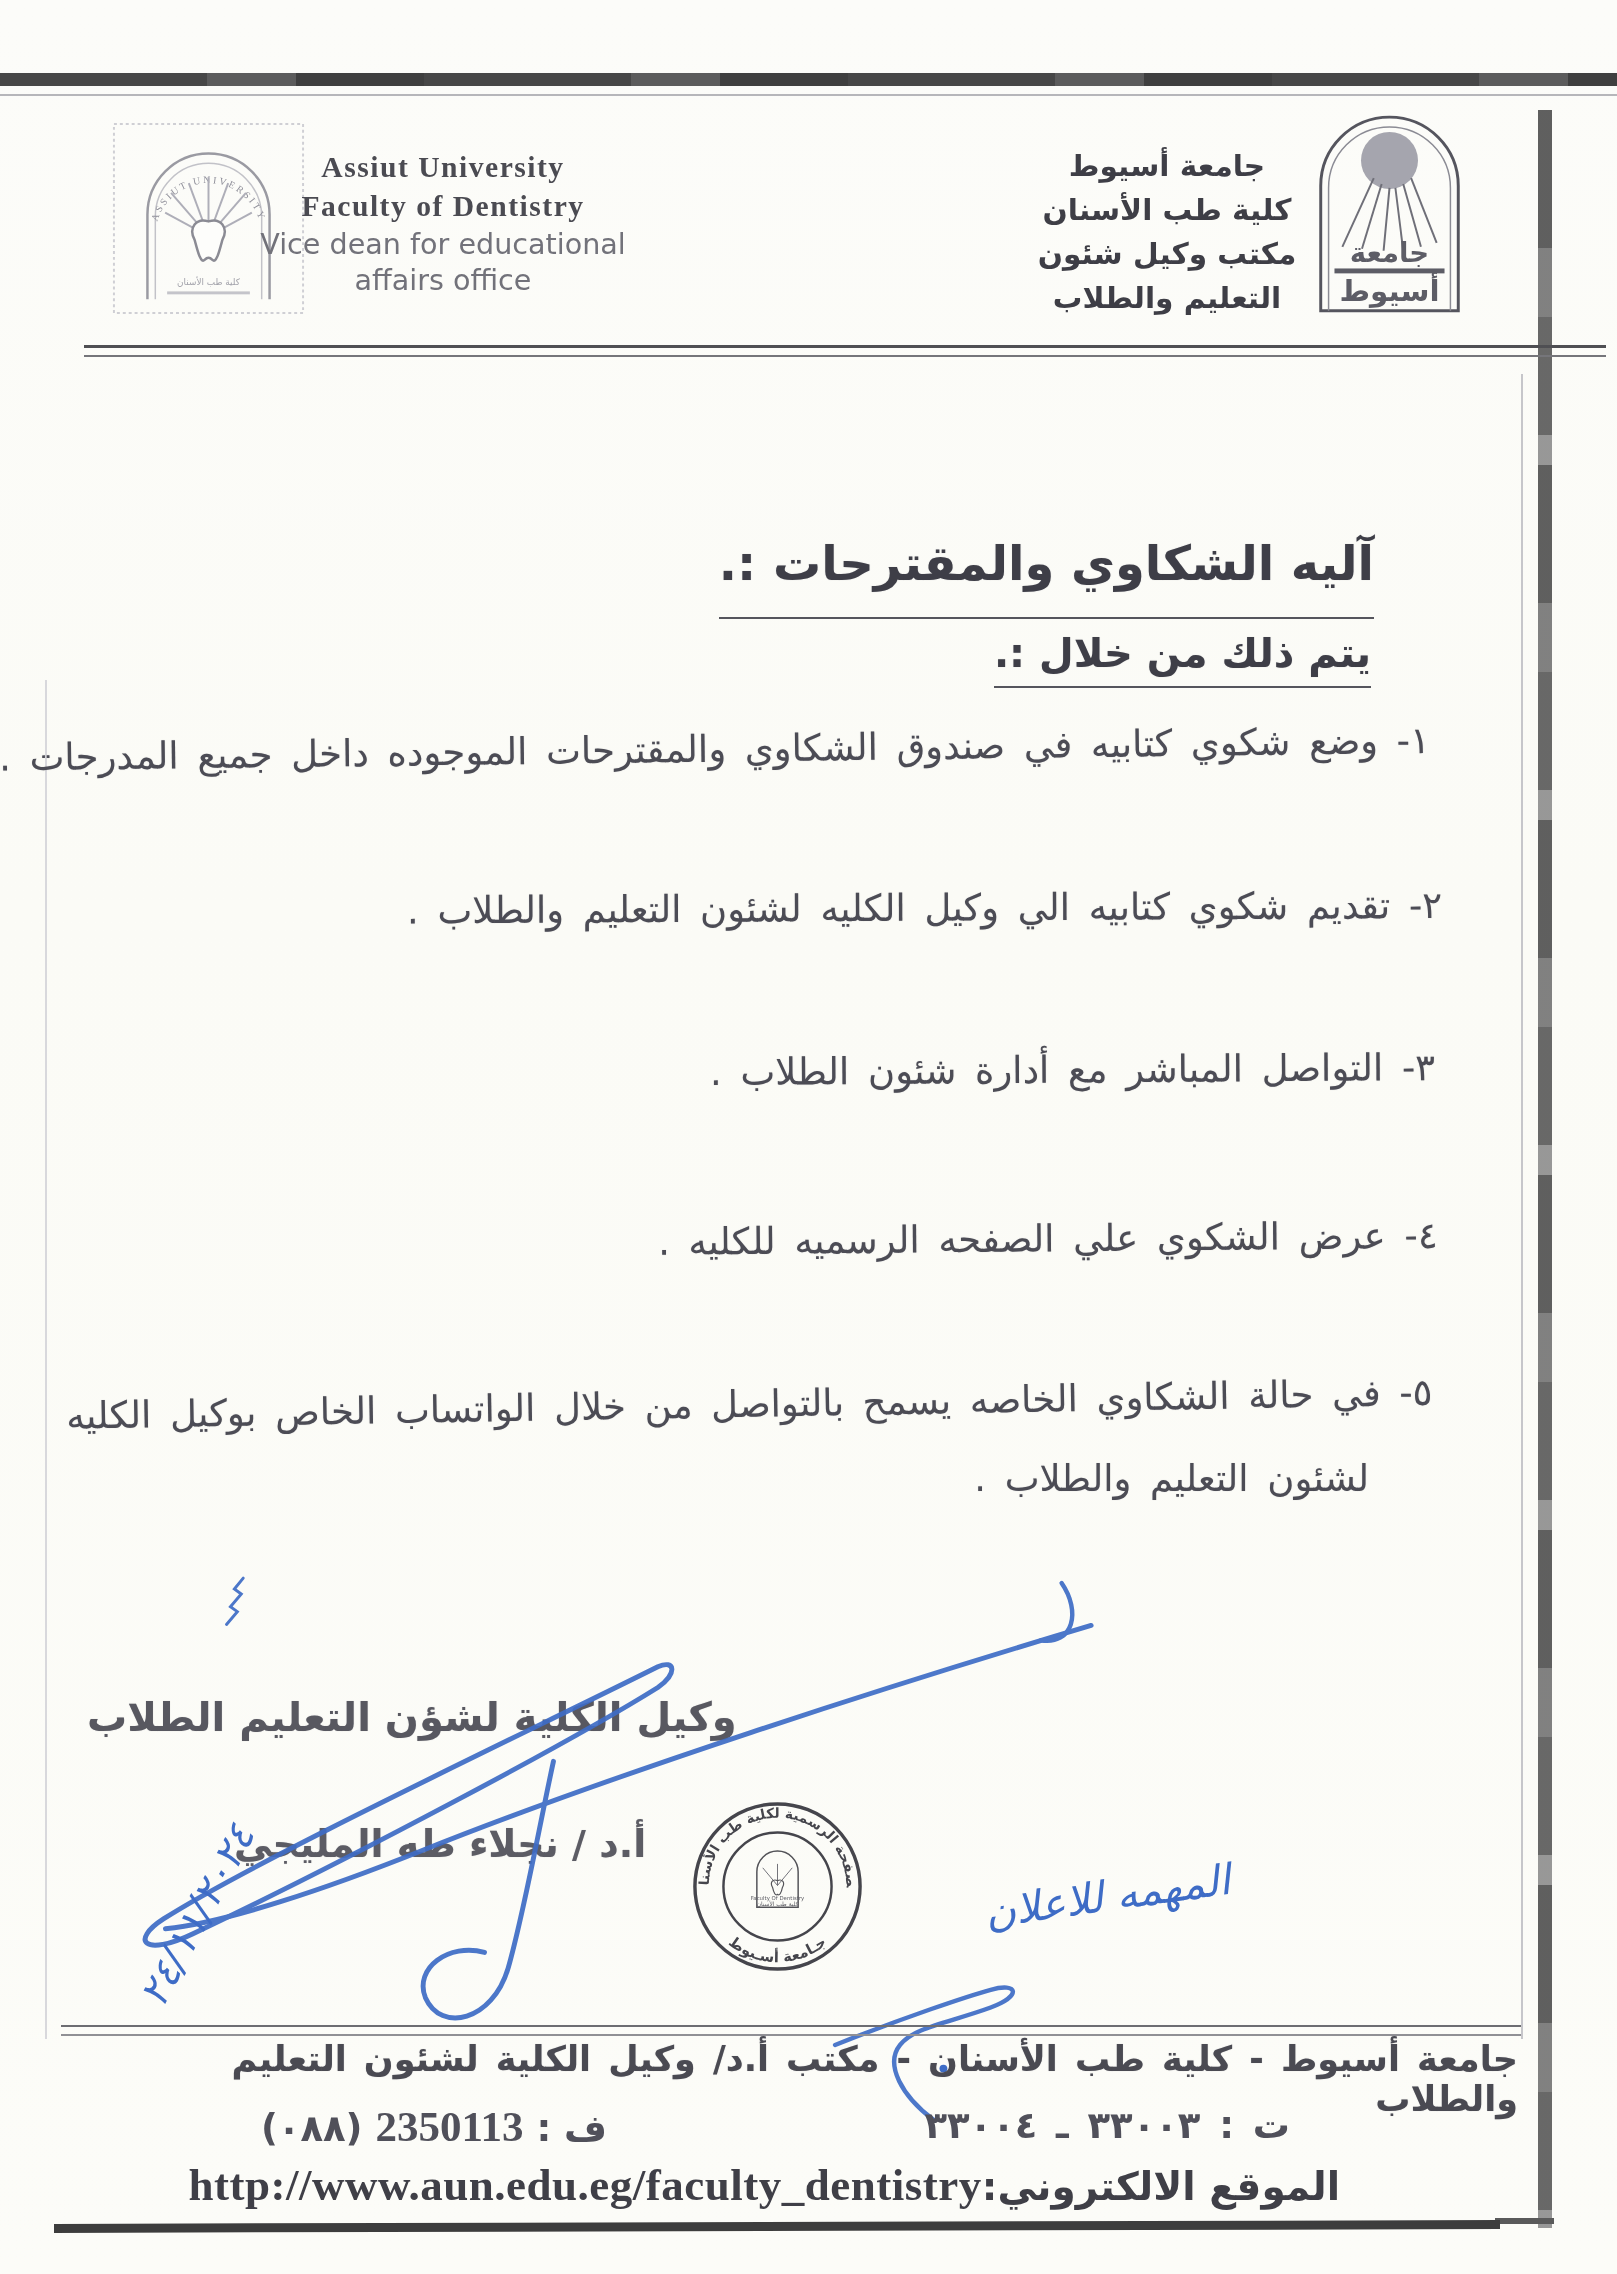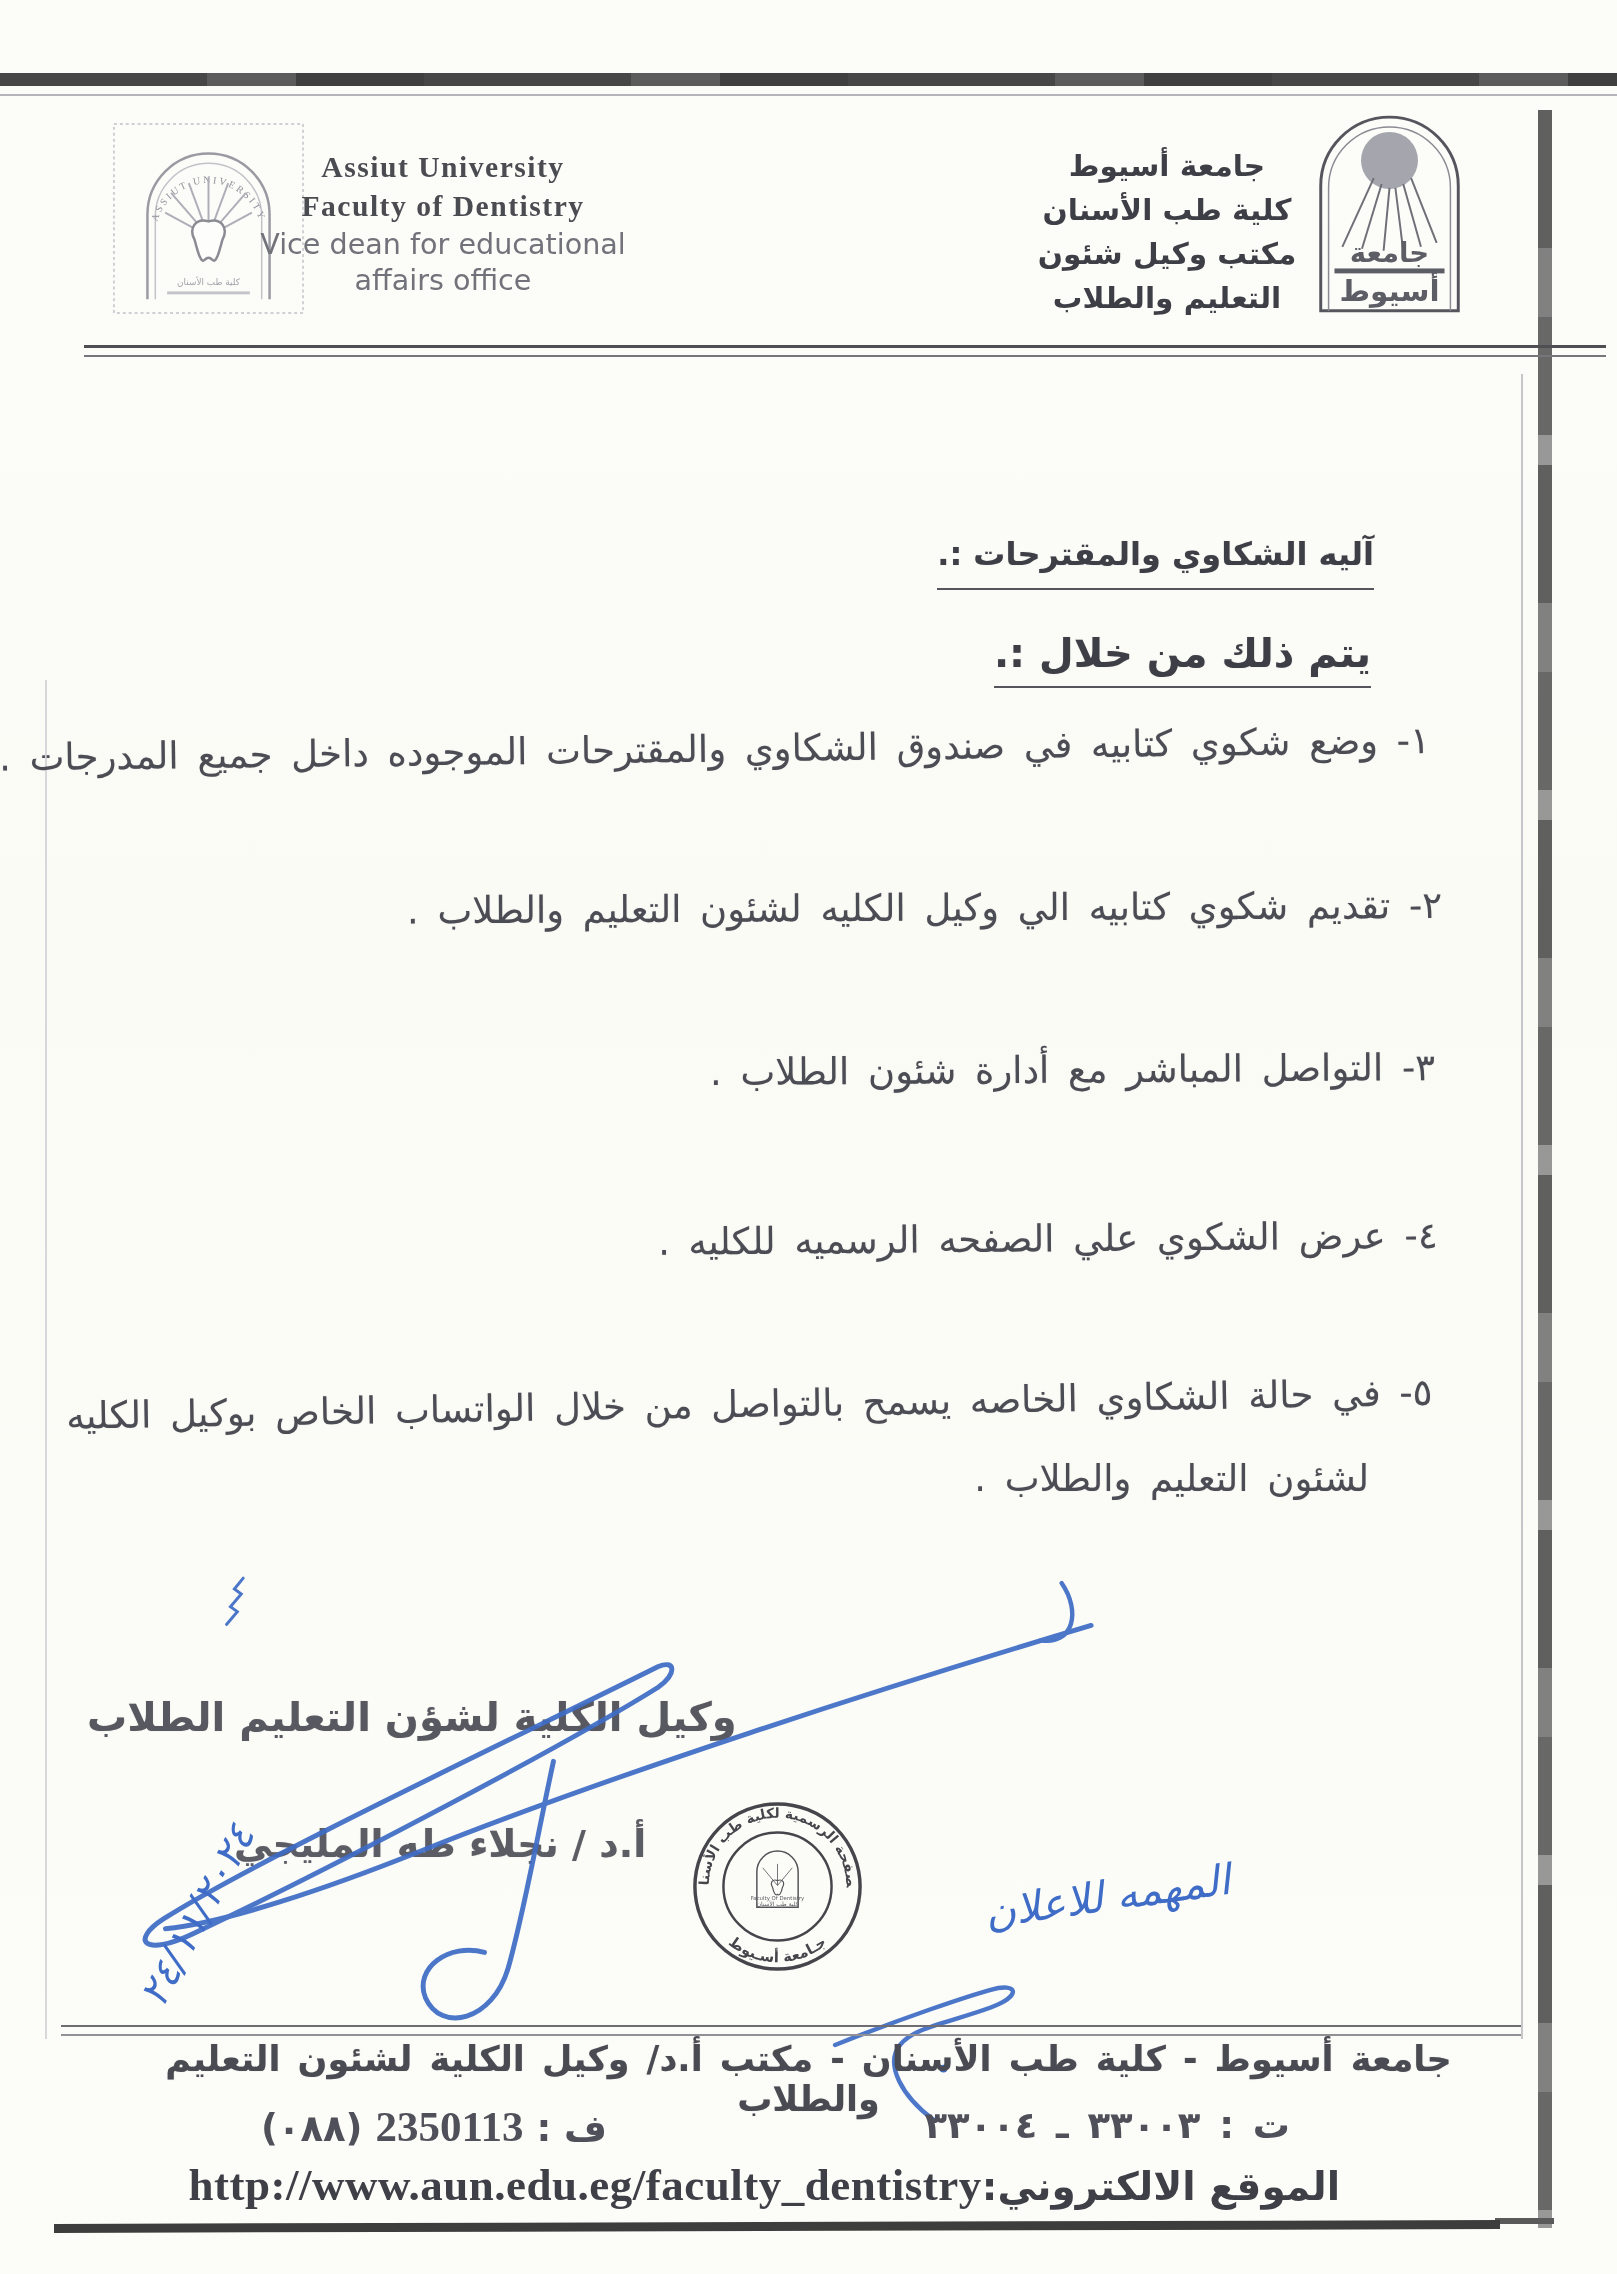--- a/index.html
+++ b/index.html
@@ -34,21 +34,21 @@
     font-size:29.6px;line-height:39px;color:#4b4b52;letter-spacing:1.5px;}
   .header-en .sansline{font-size:28.6px;line-height:36px;color:#72727a;font-weight:400;}
   .header-ar{left:1034px;top:144px;width:266px;text-align:center;font-weight:bold;
     font-size:29.6px;line-height:44px;color:#3e3e46;}
   
   .title{left:537px;top:420px;width:512px;text-align:center;font-weight:bold;
     font-size:54px;color:#4e4e57;padding-bottom:15.8px;border-bottom:3px solid #5a5a62;
     text-shadow:0 0 1px rgba(70,70,85,.35);}
   .h-sub{font-weight:bold;color:#3e3e47;border-bottom:2.5px solid #55555d;
     text-shadow:0 0 1px rgba(70,70,85,.3);}
-  .h1{right:243px;top:535px;font-size:32px;padding-bottom:15px;}
+  .h1{right:243px;top:535px;font-size:48px;padding-bottom:26px;}
   .h2{right:246px;top:630px;font-size:40px;padding-bottom:10px;}
   .item{color:#4c4c55;font-size:37px;white-space:nowrap;word-spacing:6.9px;
     text-shadow:0 0 1px rgba(70,70,85,.3);transform-origin:right center;}
   .it1{right:187px;top:719px;transform:rotate(-0.7deg);}
   .it2{right:175px;top:884px;transform:rotate(-0.3deg);}
   .it3{right:182px;top:1046px;transform:rotate(-0.4deg);}
   .it4{right:179px;top:1214px;transform:rotate(-0.5deg);}
   .it5{right:185px;top:1371px;transform:rotate(-1.0deg);}
   .it6{right:248px;top:1457px;text-align:center;}
   
@@ -56,21 +56,21 @@
     text-shadow:0 0 1px rgba(80,80,95,.3);}
   .sig-name{left:234px;top:1822px;font-size:38px;font-weight:bold;color:#5c5c64;
     text-shadow:0 0 1px rgba(80,80,95,.3);}
   .pen{color:#3e6cc6;}
   .sig-note{left:985px;top:1889px;font-size:42px;font-style:italic;
     transform:rotate(-8deg);transform-origin:left center;}
   .sig-date{left:150px;top:1980px;font-size:40px;font-style:italic;
     transform:rotate(-62deg);transform-origin:left center;white-space:nowrap;}
   .ink-overlay{left:0;top:0;width:1617px;height:2275px;pointer-events:none;}
   
-  .f1{left:99px;top:2039px;width:1419px;text-align:center;font-size:35px;font-weight:bold;
+  .f1{left:99px;top:2039px;width:1419px;font-size:35px;font-weight:bold;
     color:#4a4a52;word-spacing:4.9px;text-shadow:0 0 1px rgba(70,70,85,.3);}
   .f-phone{right:327px;top:2104px;font-size:37px;font-weight:bold;color:#50505a;word-spacing:5.9px;}
   .f-fax{left:222px;top:2102px;width:424px;font-size:37px;font-weight:bold;color:#50505a;text-align:center;}
   .f-fax .latin{font-family:"Liberation Serif","DejaVu Serif",serif;font-size:43px;}
   .f3{left:143px;top:2159px;width:1197px;white-space:nowrap;font-weight:bold;color:#3f3f47;}
   .f3 .weblabel{font-size:39px;}
   .f3 .weburl{font-family:"Liberation Serif","DejaVu Serif",serif;font-size:45px;letter-spacing:0.5px;}
 </style>
 </head>
 <body>

